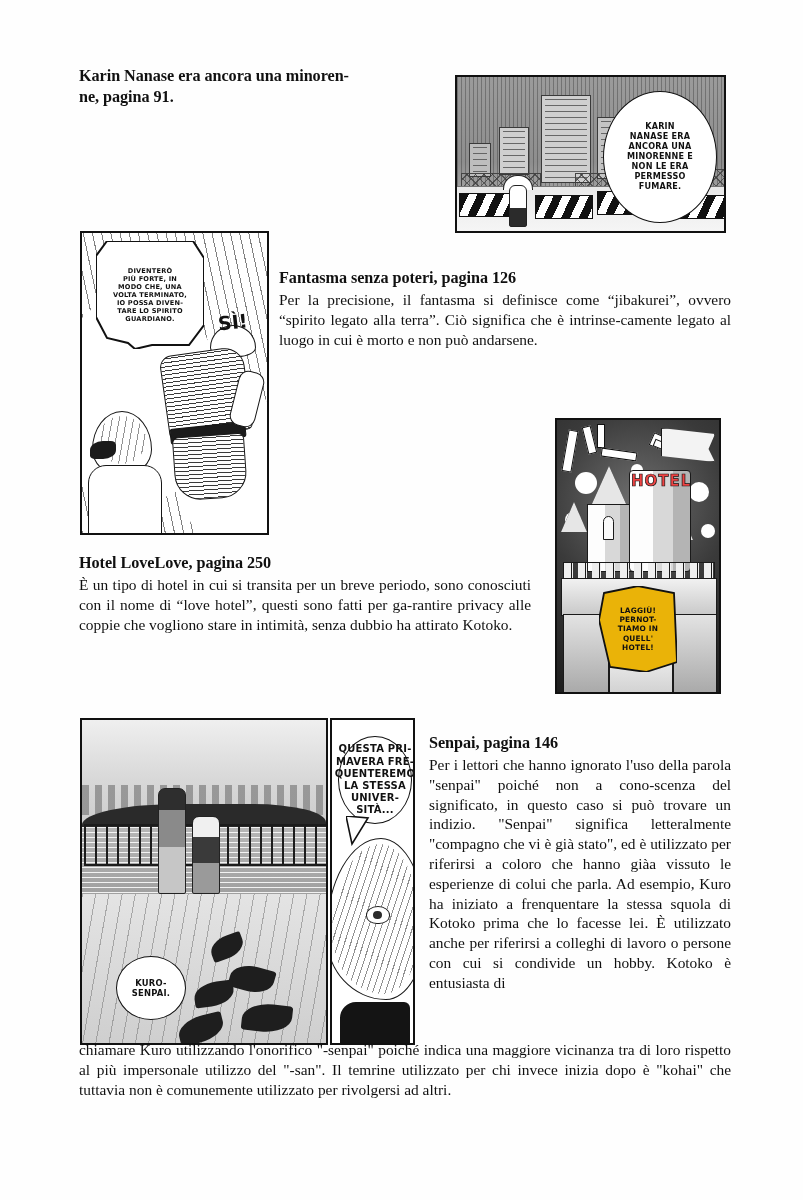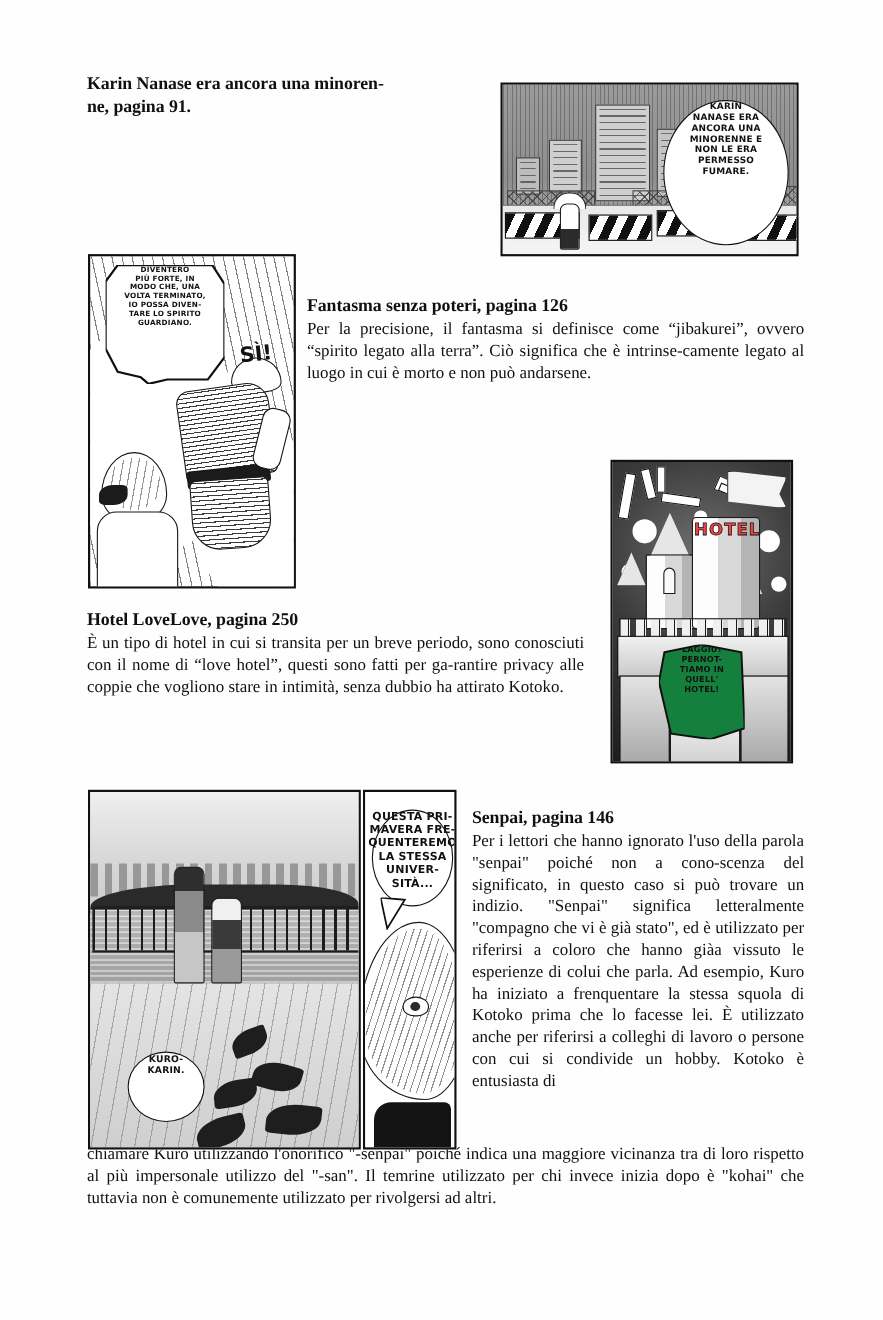--- a/index.html
+++ b/index.html
@@ -76,20 +76,21 @@
   #panel-closeup   { left: 330px; top: 718px; width: 85px;  height: 327px; }
 
   .panel-inner { position: absolute; inset: 0; }
 
   
   .bubble {
     position: absolute;
     background: #ffffff;
     border: 1.6px solid #111;
     display: flex;
+    align-items: center;
     justify-content: center;
     text-align: center;
     font-family: "DejaVu Sans", "Liberation Sans", sans-serif;
     font-weight: 600;
     color: #111;
     letter-spacing: 0.2px;
     z-index: 6;
     box-sizing: border-box;
   }
   .bubble.oval { border-radius: 50%; }
@@ -477,21 +478,21 @@
       <div class="tower" style="left:72px; top:50px; width:60px; height:100px; border-radius:4px;"></div>
       <div class="hotel-sign" style="left:74px; top:52px; font-size:15px;">HOTEL</div>
 
       <div class="battlement" style="left:6px; top:142px; width:150px; height:16px;"></div>
       <div class="wall-block" style="left:4px; top:158px; width:154px; height:36px;"></div>
       <div class="wall-block" style="left:6px; top:194px; width:44px; height:78px; background:linear-gradient(180deg,#e3e3e3,#a9a9a9);"></div>
       <div class="wall-block" style="left:116px; top:194px; width:42px; height:78px; background:linear-gradient(180deg,#e3e3e3,#a9a9a9);"></div>
       <div class="wall-block" style="left:52px; top:226px; width:62px; height:46px; background:linear-gradient(180deg,#f4f4f4,#d2d2d2);"></div>
 
       <div class="bubble" id="bubble-castle" style="left:42px; top:166px; width:78px; height:86px; font-size:7.4px;
-                  border:none; background:#15803d;
+                  border:none; background:#eab308;
                   clip-path: polygon(6% 8%, 50% 0, 96% 8%, 100% 88%, 60% 100%, 14% 94%, 0 40%);">
         <span class="bubble-text">LAGGIÙ!
 PERNOT-
 TIAMO IN
 QUELL'
 HOTEL!</span>
       </div>
       <svg style="position:absolute; left:42px; top:166px; width:78px; height:86px; pointer-events:none; z-index:7;" viewBox="0 0 78 86">
         <polygon points="5,7 39,0 75,7 78,76 47,86 11,81 0,34" fill="none" stroke="#111" stroke-width="1.8"></polygon>
       </svg>
@@ -512,21 +513,21 @@
       <div class="person-small" style="left:110px; top:96px; width:26px; height:76px;"></div>
 
       <div class="leaves" style="left:128px; top:216px; width:34px; height:22px; transform:rotate(-20deg);"></div>
       <div class="leaves" style="left:148px; top:246px; width:44px; height:26px; transform:rotate(16deg);"></div>
       <div class="leaves" style="left:112px; top:262px; width:40px; height:24px; transform:rotate(-8deg);"></div>
       <div class="leaves" style="left:160px; top:284px; width:50px; height:28px; transform:rotate(6deg);"></div>
       <div class="leaves" style="left:96px;  top:296px; width:46px; height:26px; transform:rotate(-14deg);"></div>
 
       <div class="bubble oval" id="bubble-riverside" style="left:34px; top:236px; width:70px; height:64px; font-size:8.4px;">
         <span class="bubble-text">KURO-
-KARIN.</span>
+SENPAI.</span>
       </div>
     </div>
   </div>
 
   <div class="panel" id="panel-closeup">
     <div class="panel-inner">
       <div class="face-bg"></div>
 
       <div class="hair-mass" style="left:-6px; top:118px; width:98px; height:160px;"></div>
       <div class="eye" style="left:34px; top:186px; width:22px; height:16px;"></div>

